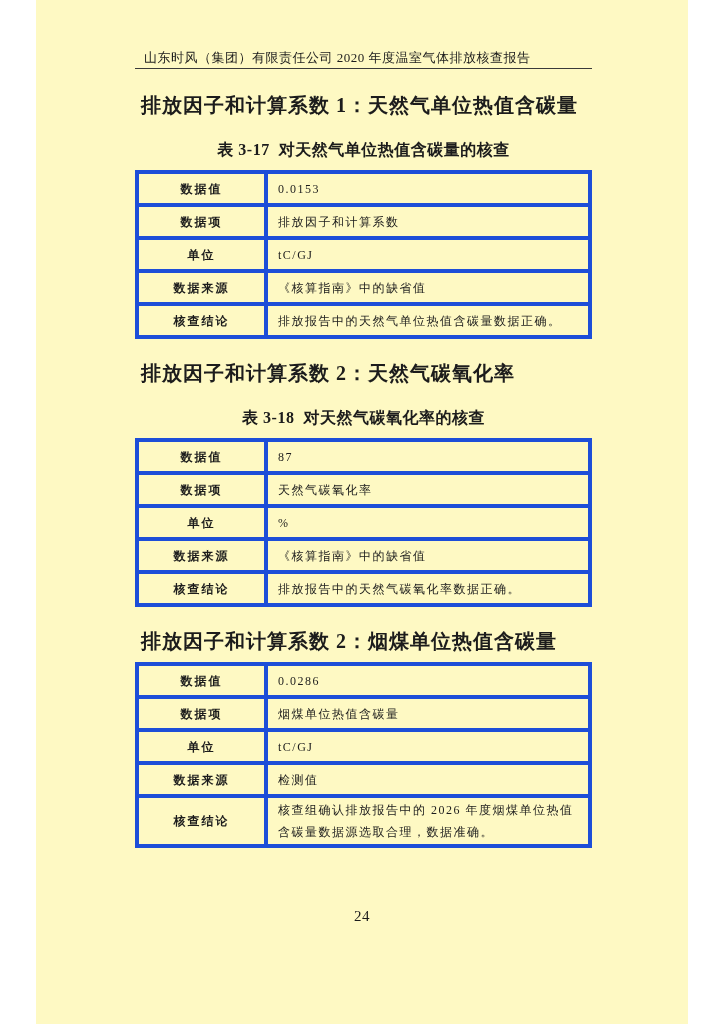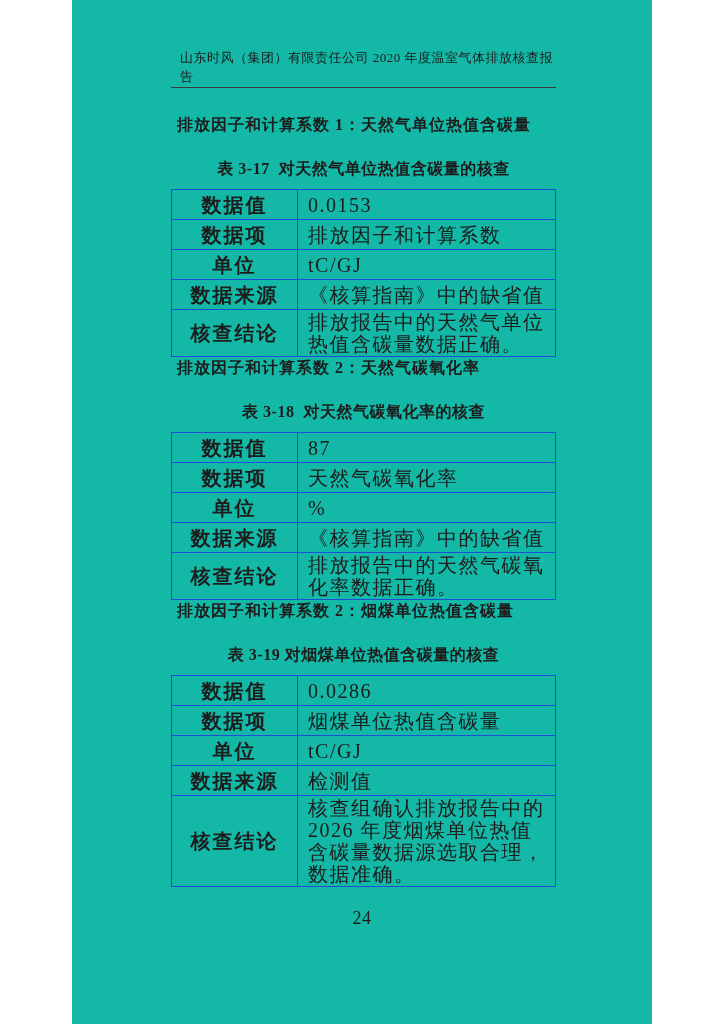--- a/index.html
+++ b/index.html
@@ -2,69 +2,69 @@
 <html><head>
 <meta charset="utf-8">
 <style>
   html, body {
     margin: 0;
     padding: 0;
     background: #ffffff;
   }
   .page {
     position: relative;
-    width: 580px;
+    width: 652px;
     height: 1024px;
     margin: 0 auto;
-    background: #14b8a6;
+    background: #fef9c3;
     color: #1c1c1c;
     font-family: "Liberation Serif", "DejaVu Serif", serif;
     box-sizing: border-box;
     padding: 48px 96px 0 99px;
     overflow: hidden;
   }
   .doc-header {
     font-size: 13px;
     letter-spacing: 0.5px;
     line-height: 19px;
     padding: 0 0 1px 9px;
     border-bottom: 1.5px solid #3a3a3a;
     white-space: pre-wrap;
   }
   .sec-heading {
     margin: 0;
-    font-size: 16px;
+    font-size: 20px;
     font-weight: bold;
     letter-spacing: 1px;
     line-height: 21px;
     padding-left: 6px;
     white-space: pre-wrap;
     font-family: Liberation Serif, serif;
   }
   .h1-gap { margin-top: 26px; }
-  .h-gap  { }
+  .h-gap  { margin-top: 24px; }
   .h-last { margin-top: 18px; }
   .tbl-title {
     margin-top: 23px;
     font-size: 16px;
     font-weight: bold;
     letter-spacing: 0.5px;
     line-height: 21px;
     text-align: center;
     white-space: pre-wrap;
   }
   table.vtable {
     width: 100%;
     margin-top: 10px;
     border-collapse: collapse;
     table-layout: fixed;
   }
   table.vtable td {
-    border: 1px solid #1d4ed8;
-    font-size: 20px;
+    border: 4px solid #1d4ed8;
+    font-size: 12px;
     line-height: 22px;
     height: 27px;
     vertical-align: middle;
     overflow: hidden;
   }
   td.lbl {
     width: 117px;
     text-align: center;
     font-weight: bold;
     letter-spacing: 2px;
@@ -74,21 +74,21 @@
     letter-spacing: 1.5px;
     padding: 1px 6px 1px 10px;
     white-space: pre-wrap;
   }
   .page-number {
     position: absolute;
     top: 908px;
     left: 0;
     right: 0;
     text-align: center;
-    font-size: 18px;
+    font-size: 15px;
     letter-spacing: 0.5px;
   }
 </style>
 </head>
 <body>
 
 <div class="page">
 
   <div class="doc-header">山东时风（集团）有限责任公司 2020 年度温室气体排放核查报告</div>
 
@@ -140,21 +140,20 @@
         <td class="val">《核算指南》中的缺省值</td>
       </tr>
       <tr>
         <td class="lbl">核查结论</td>
         <td class="val">排放报告中的天然气碳氧化率数据正确。</td>
       </tr>
     </tbody>
   </table>
 
   <h2 class="sec-heading h-gap">排放因子和计算系数 2：烟煤单位热值含碳量</h2>
-  <div class="tbl-title">表 3-19 对烟煤单位热值含碳量的核查</div>
   <table class="vtable">
     <tbody>
       <tr>
         <td class="lbl">数据值</td>
         <td class="val">0.0286</td>
       </tr>
       <tr>
         <td class="lbl">数据项</td>
         <td class="val">烟煤单位热值含碳量</td>
       </tr>

